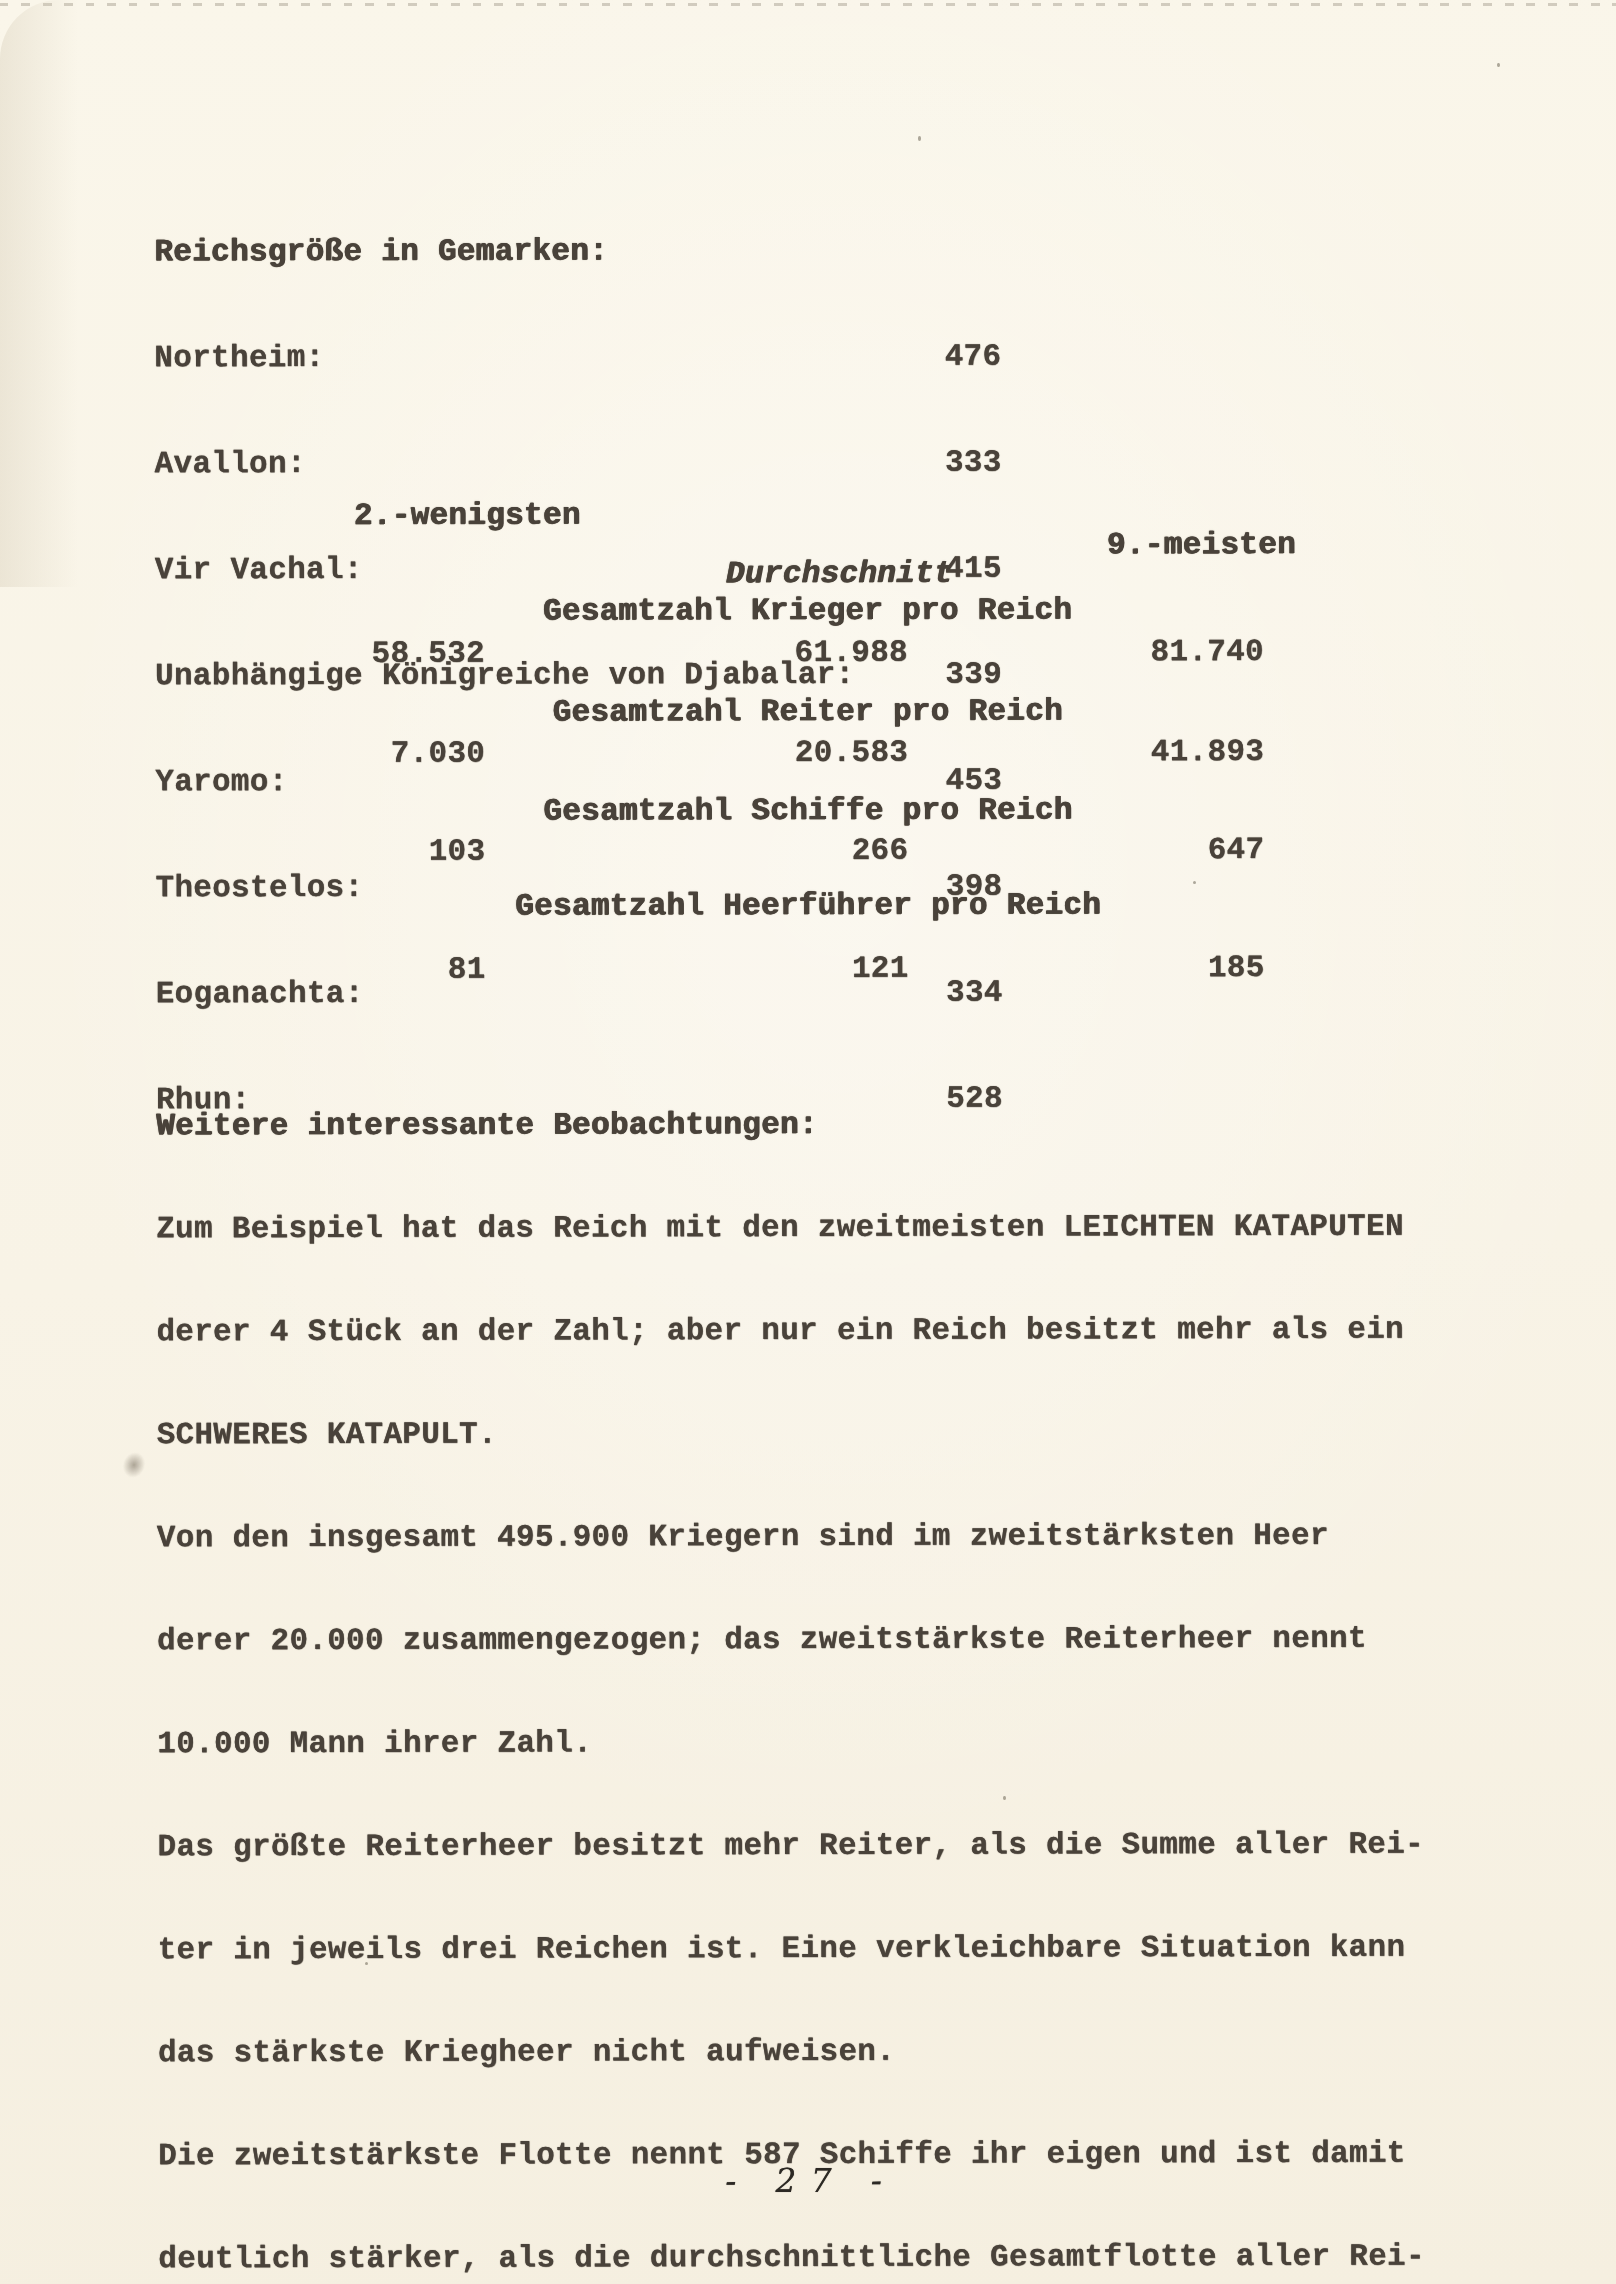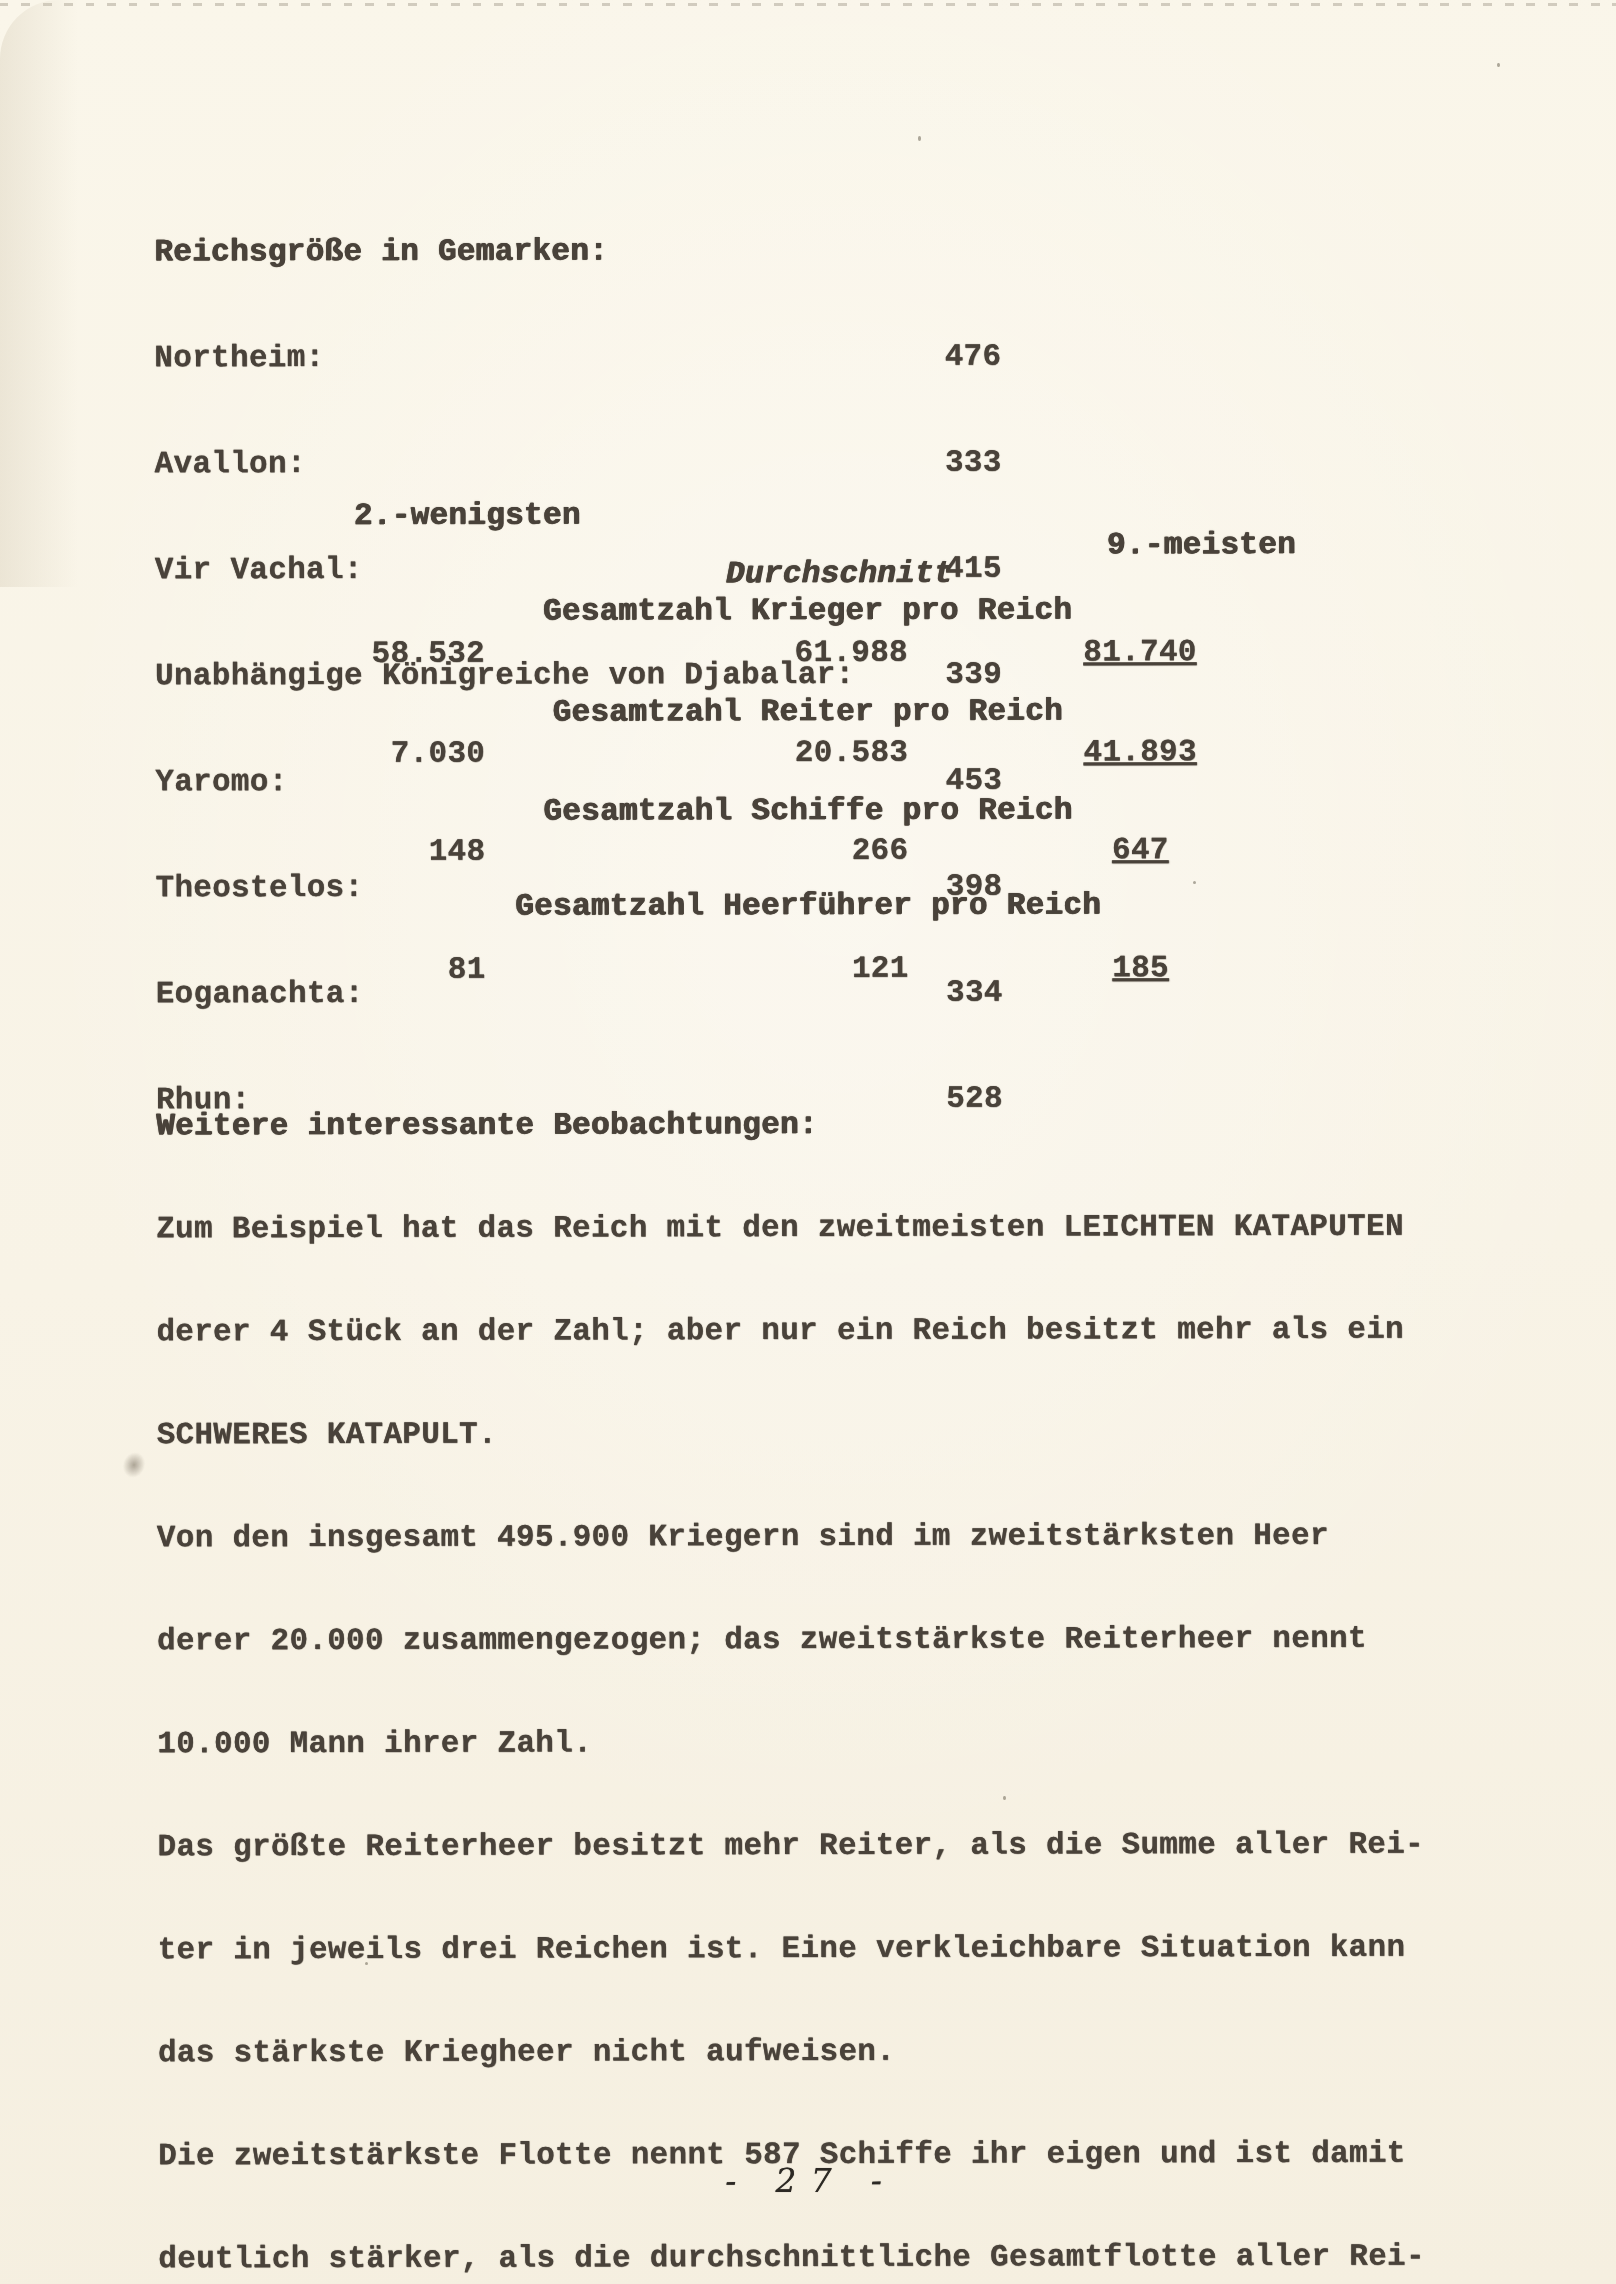--- a/index.html
+++ b/index.html
@@ -39,21 +39,21 @@
   .col-head.c1{left:355px;top:498px;}
   .col-head.c2{left:727px;top:557px;font-style:italic;}
   .col-head.c3{left:1108px;top:529px;}
   .group-title{position:absolute;left:0;width:1617px;text-align:center;line-height:34px;}
   .g1t{top:594px;} .g2t{top:695px;} .g3t{top:794px;} .g4t{top:889px;}
   .vrow{position:absolute;left:0;width:1617px;height:37px;line-height:37px;}
   .g1v{top:634px;} .g2v{top:734px;} .g3v{top:832px;} .g4v{top:950px;}
   .vcell{position:absolute;}
   .v-left{left:261px;width:225px;text-align:right;}
   .v-mid{left:635px;width:274px;text-align:right;}
-  .v-right{left:1017px;width:248px;text-align:center;text-decoration:underline;}
+  .v-right{left:1017px;width:248px;text-align:right;}
   
   .observations{position:absolute;left:156px;top:1038px;width:1310px;}
   .observations .pline{line-height:33px;height:33px;}
   
   .page-number{
     position:absolute;top:2161px;left:0;width:1617px;text-align:center;
     font-family:"DejaVu Serif","Liberation Serif",serif;
     font-style:italic;font-weight:normal;
     font-size:33px;letter-spacing:14.3px;color:#2c2924;
     text-shadow:0 0 0.7px rgba(40,36,30,0.8);
@@ -118,21 +118,21 @@
 
       <div class="mono strike2 group-title g2t">Gesamtzahl Reiter pro Reich</div>
       <div class="vrow g2v">
         <span class="mono vcell v-left">7.030</span>
         <span class="mono vcell v-mid">20.583</span>
         <span class="mono vcell v-right">41.893</span>
       </div>
 
       <div class="mono strike2 group-title g3t">Gesamtzahl Schiffe pro Reich</div>
       <div class="vrow g3v">
-        <span class="mono vcell v-left">148</span>
+        <span class="mono vcell v-left">103</span>
         <span class="mono vcell v-mid">266</span>
         <span class="mono vcell v-right">647</span>
       </div>
 
       <div class="mono strike2 group-title g4t">Gesamtzahl Heerführer pro Reich</div>
       <div class="vrow g4v">
         <span class="mono vcell v-left">81</span>
         <span class="mono vcell v-mid">121</span>
         <span class="mono vcell v-right">185</span>
       </div>

